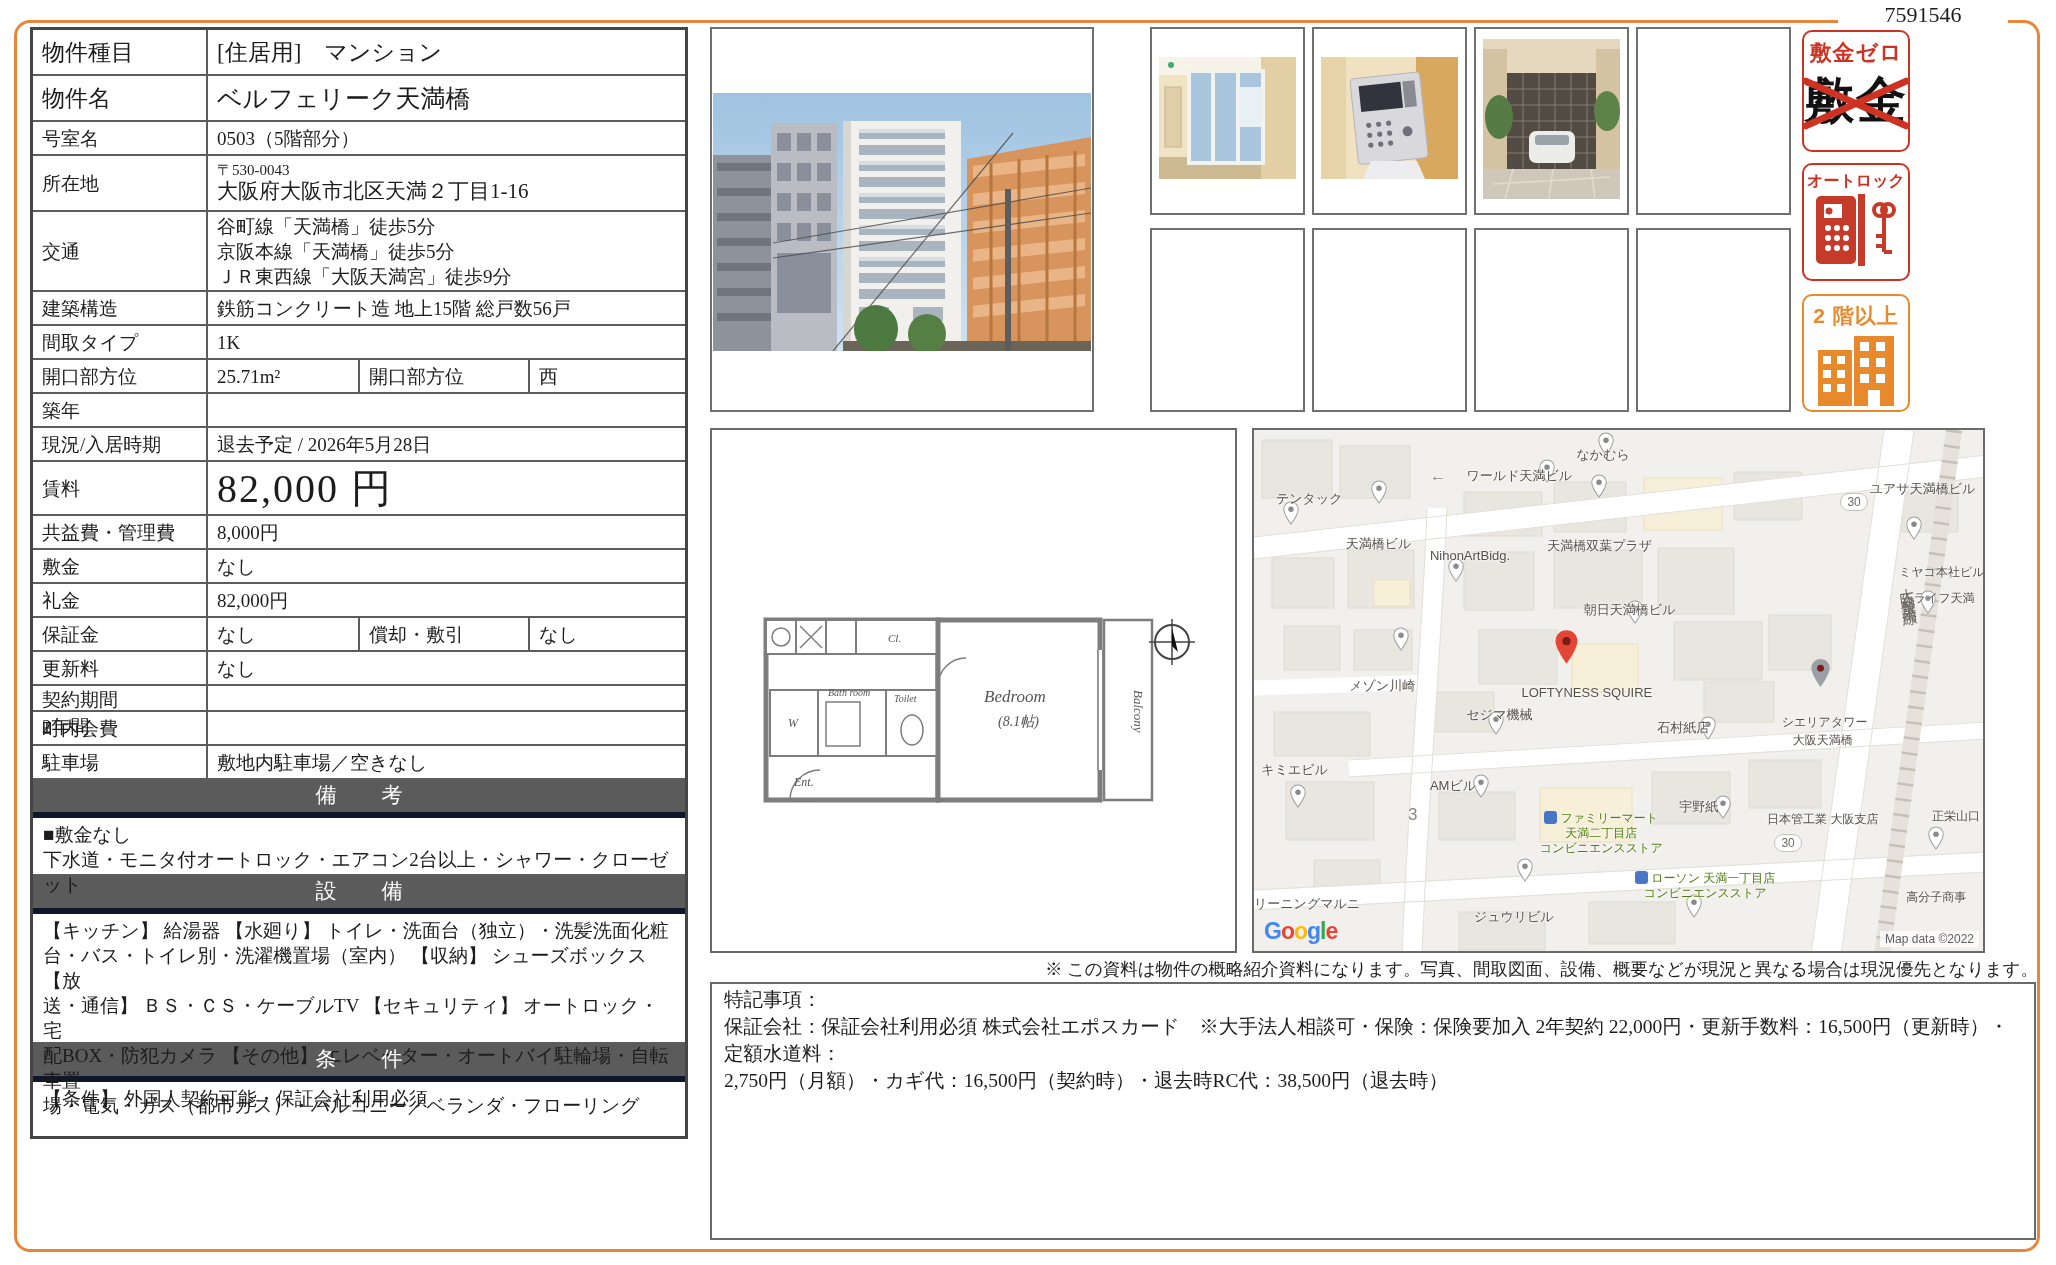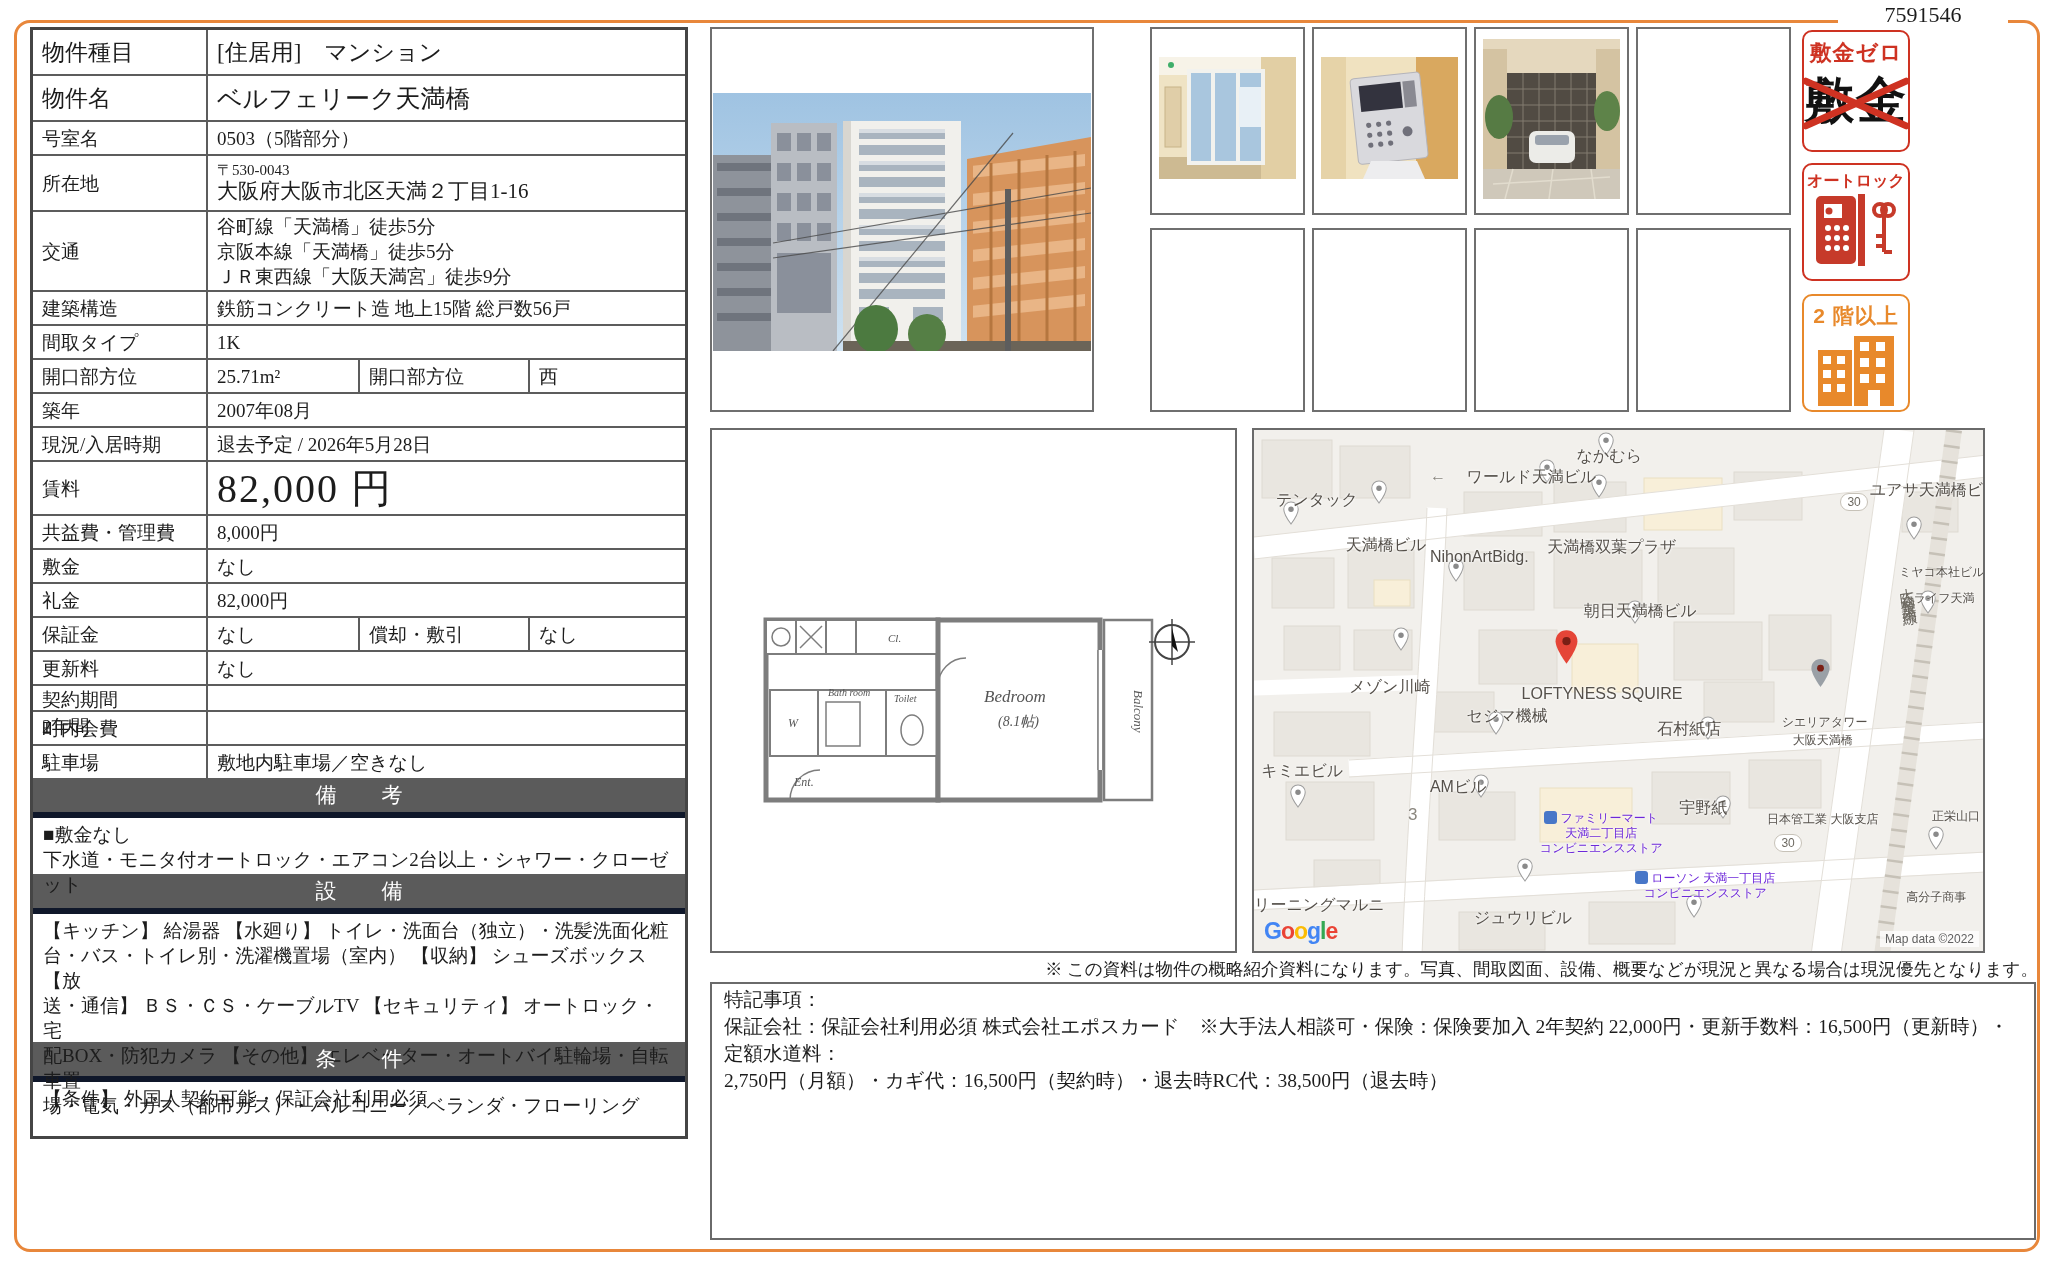--- a/index.html
+++ b/index.html
@@ -52,25 +52,25 @@
   .cl2{transform:rotate(-24deg);}
 
   
   .midbox{position:absolute;border:2px solid #6a6a6a;background:#fff;overflow:hidden;}
 
   
   .fp-label{font-style:italic;fill:#555;font-family:"Liberation Serif","DejaVu Serif",serif;}
 
   
   .map-label{position:absolute;font-family:"Liberation Sans","DejaVu Sans",sans-serif;
-             font-size:16px;color:#55504a;white-space:nowrap;text-shadow:0 0 3px #fff,0 0 3px #fff;}
+             font-size:13px;color:#55504a;white-space:nowrap;text-shadow:0 0 3px #fff,0 0 3px #fff;}
   .map-label.sm{font-size:12px;}
   .map-label.num{font-size:17px;color:#8a867e;}
   .map-label.arrow{font-size:16px;color:#8a867e;}
-  .map-label.poi{color:#6d28d9;line-height:15px;}
+  .map-label.poi{color:#4d7c0f;line-height:15px;}
   .poi-icon{display:inline-block;width:13px;height:13px;background:#4877c8;border-radius:3px;margin-right:3px;vertical-align:-2px;}
   .map-pin{position:absolute;width:17px;height:24px;transform:translate(-50%,-100%);}
   .map-pin svg{display:block;}
   .route-badge{position:absolute;font-family:"Liberation Sans","DejaVu Sans",sans-serif;
                font-size:12px;color:#6e6a62;background:#fff;border:1px solid #c7c2b8;
                border-radius:9px;padding:0 6px;line-height:16px;text-align:right;}
   .road-label{position:absolute;writing-mode:vertical-rl;font-family:"Liberation Sans","DejaVu Sans",sans-serif;
               font-size:15px;color:#6e6a62;letter-spacing:4px;transform:rotate(-8deg);text-shadow:0 0 3px #fff;}
   .gmap-logo{position:absolute;left:10px;bottom:6px;font-family:"Liberation Sans","DejaVu Sans",sans-serif;
              font-size:23px;font-weight:bold;letter-spacing:-1px;}
@@ -127,21 +127,20 @@
         <div class="tcell val">1K</div>
       </div>
       <div class="trow" style="height: 34px;">
         <div class="tcell lab">開口部方位</div>
         <div class="tcell cw1">25.71m²</div>
         <div class="tcell lab2">開口部方位</div>
         <div class="tcell val">西</div>
       </div>
       <div class="trow" style="height: 34px;">
         <div class="tcell lab">築年</div>
-        <div class="tcell val">2007年08月</div>
       </div>
       <div class="trow" style="height: 34px;">
         <div class="tcell lab">現況/入居時期</div>
         <div class="tcell val">退去予定 / 2026年5月28日</div>
       </div>
       <div class="trow" style="height: 54px;">
         <div class="tcell lab">賃料</div>
         <div class="tcell val rent">82,000 円</div>
       </div>
       <div class="trow" style="height: 34px;">

